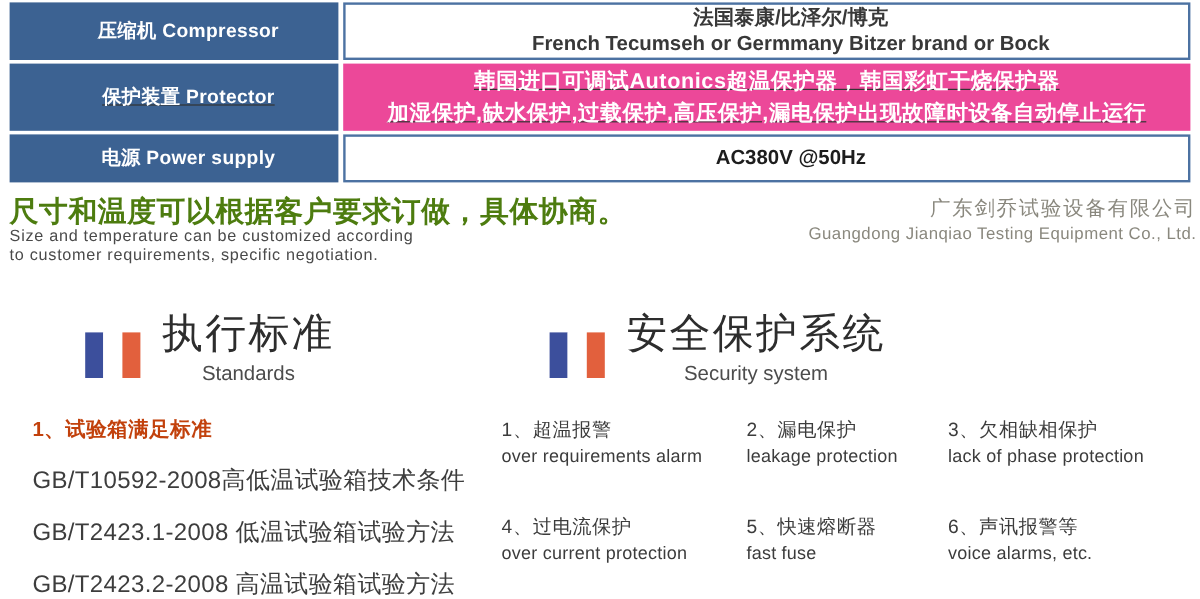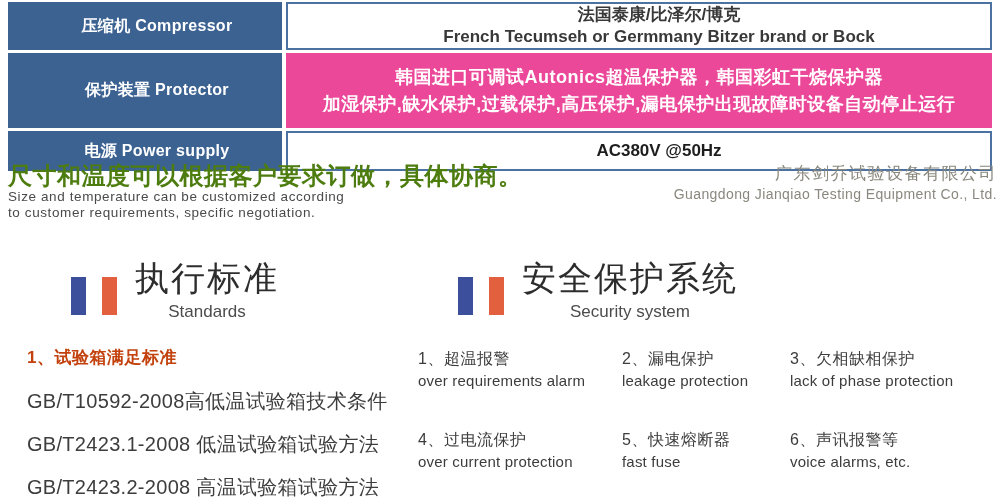--- a/index.html
+++ b/index.html
@@ -12,21 +12,21 @@
     color:#333;
   }
 
   
   .spec-table{
     position:absolute;left:8px;top:2px;width:984px;
     display:flex;flex-direction:column;gap:3px;
   }
   .t-row{display:flex;gap:4px;}
   .t-row.r1{height:48px;}
-  .t-row.r2{height:75px;}
+  .t-row.r2{height:56px;text-decoration:underline;}
   .t-row.r3{height:40px;}
   .t-label{
     width:250px;flex:0 0 250px;
     background:#3c6292;color:#ffffff;
     display:flex;align-items:center;justify-content:center;
     font-size:16px;font-weight:bold;letter-spacing:.3px;padding-left:24px;
   }
   .t-value{
     flex:1;display:flex;flex-direction:column;
     align-items:center;justify-content:center;

